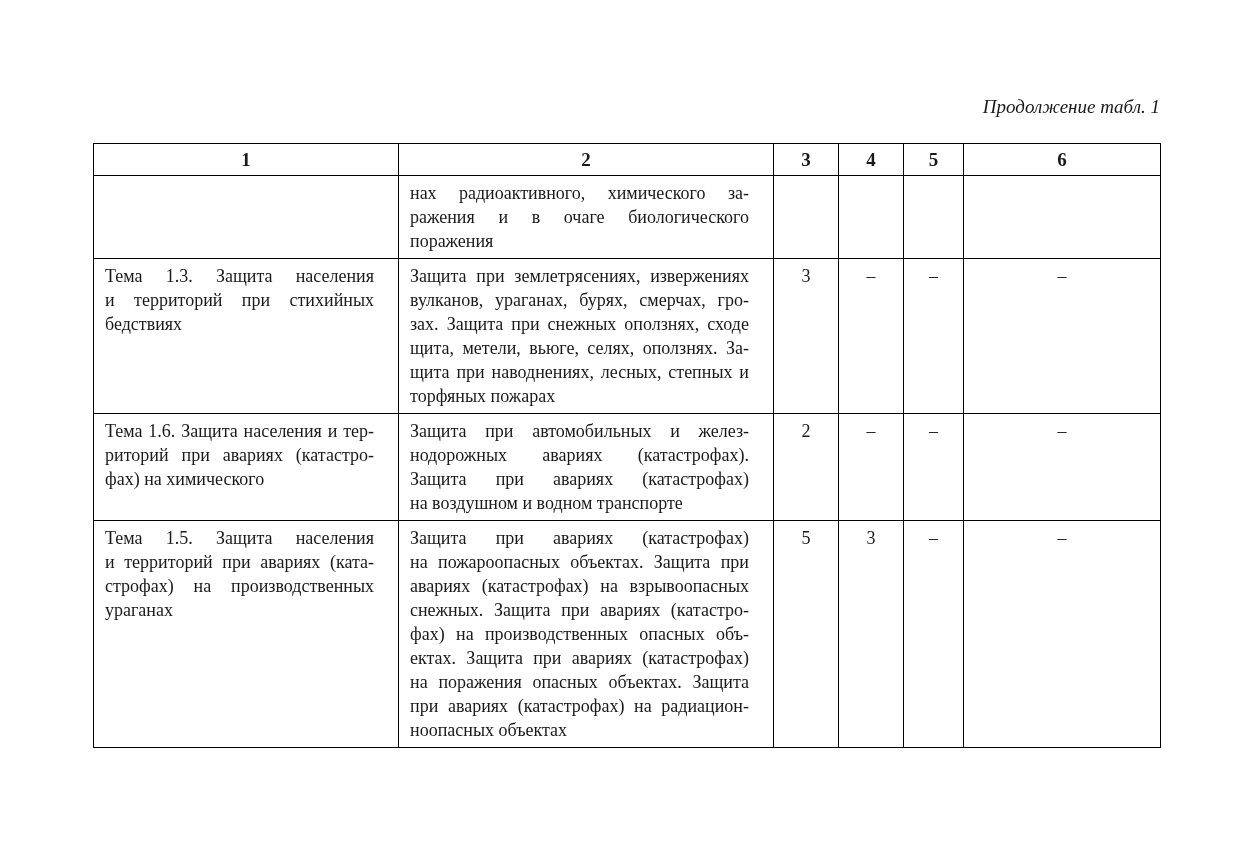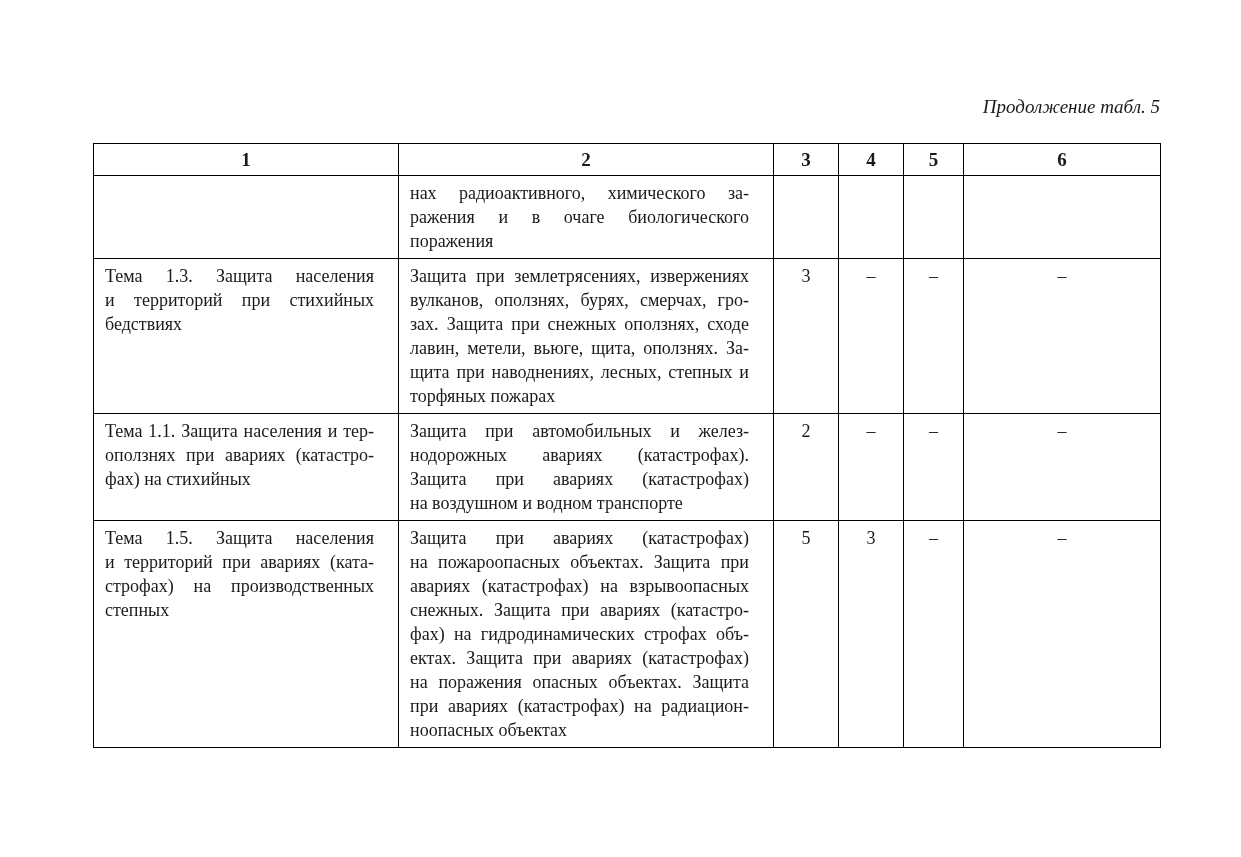--- a/index.html
+++ b/index.html
@@ -64,21 +64,21 @@
   .line.last {
     text-align: right;
     text-align-last: left;
   }
 </style>
 </head>
 <body>
 
 <div class="page">
 
-  <div class="caption">Продолжение табл. 5</div>
+  <div class="caption">Продолжение табл. 1</div>
 
   <table class="doc-table">
     <colgroup>
       <col style="width:305px">
       <col style="width:375px">
       <col style="width:65px">
       <col style="width:65px">
       <col style="width:60px">
       <col style="width:197px">
     </colgroup>
@@ -106,61 +106,61 @@
           <td class="cell num"></td>
         </tr>
         <tr style="height: 150px;">
           <td class="cell topic">
             <div class="line">Тема 1.3. Защита населения</div>
             <div class="line">и территорий при стихийных</div>
             <div class="line last">бедствиях</div>
           </td>
           <td class="cell content">
             <div class="line">Защита при землетрясениях, извержениях</div>
-            <div class="line">вулканов, оползнях, бурях, смерчах, гро-</div>
+            <div class="line">вулканов, ураганах, бурях, смерчах, гро-</div>
             <div class="line">зах. Защита при снежных оползнях, сходе</div>
-            <div class="line">лавин, метели, вьюге, щита, оползнях. За-</div>
+            <div class="line">щита, метели, вьюге, селях, оползнях. За-</div>
             <div class="line">щита при наводнениях, лесных, степных и</div>
             <div class="line last">торфяных пожарах</div>
           </td>
           <td class="cell num">3</td>
           <td class="cell num">–</td>
           <td class="cell num">–</td>
           <td class="cell num">–</td>
         </tr>
         <tr style="height: 98px;">
           <td class="cell topic">
-            <div class="line">Тема 1.1. Защита населения и тер-</div>
-            <div class="line">оползнях при авариях (катастро-</div>
-            <div class="line last">фах) на стихийных</div>
+            <div class="line">Тема 1.6. Защита населения и тер-</div>
+            <div class="line">риторий при авариях (катастро-</div>
+            <div class="line last">фах) на химического</div>
           </td>
           <td class="cell content">
             <div class="line">Защита при автомобильных и желез-</div>
             <div class="line">нодорожных авариях (катастрофах).</div>
             <div class="line">Защита при авариях (катастрофах)</div>
             <div class="line last">на воздушном и водном транспорте</div>
           </td>
           <td class="cell num">2</td>
           <td class="cell num">–</td>
           <td class="cell num">–</td>
           <td class="cell num">–</td>
         </tr>
         <tr style="height: 220px;">
           <td class="cell topic">
             <div class="line">Тема 1.5. Защита населения</div>
             <div class="line">и территорий при авариях (ката-</div>
             <div class="line">строфах) на производственных</div>
-            <div class="line last">степных</div>
+            <div class="line last">ураганах</div>
           </td>
           <td class="cell content">
             <div class="line">Защита при авариях (катастрофах)</div>
             <div class="line">на пожароопасных объектах. Защита при</div>
             <div class="line">авариях (катастрофах) на взрывоопасных</div>
             <div class="line">снежных. Защита при авариях (катастро-</div>
-            <div class="line">фах) на гидродинамических строфах объ-</div>
+            <div class="line">фах) на производственных опасных объ-</div>
             <div class="line">ектах. Защита при авариях (катастрофах)</div>
             <div class="line">на поражения опасных объектах. Защита</div>
             <div class="line">при авариях (катастрофах) на радиацион-</div>
             <div class="line last">ноопасных объектах</div>
           </td>
           <td class="cell num">5</td>
           <td class="cell num">3</td>
           <td class="cell num">–</td>
           <td class="cell num">–</td>
         </tr>

